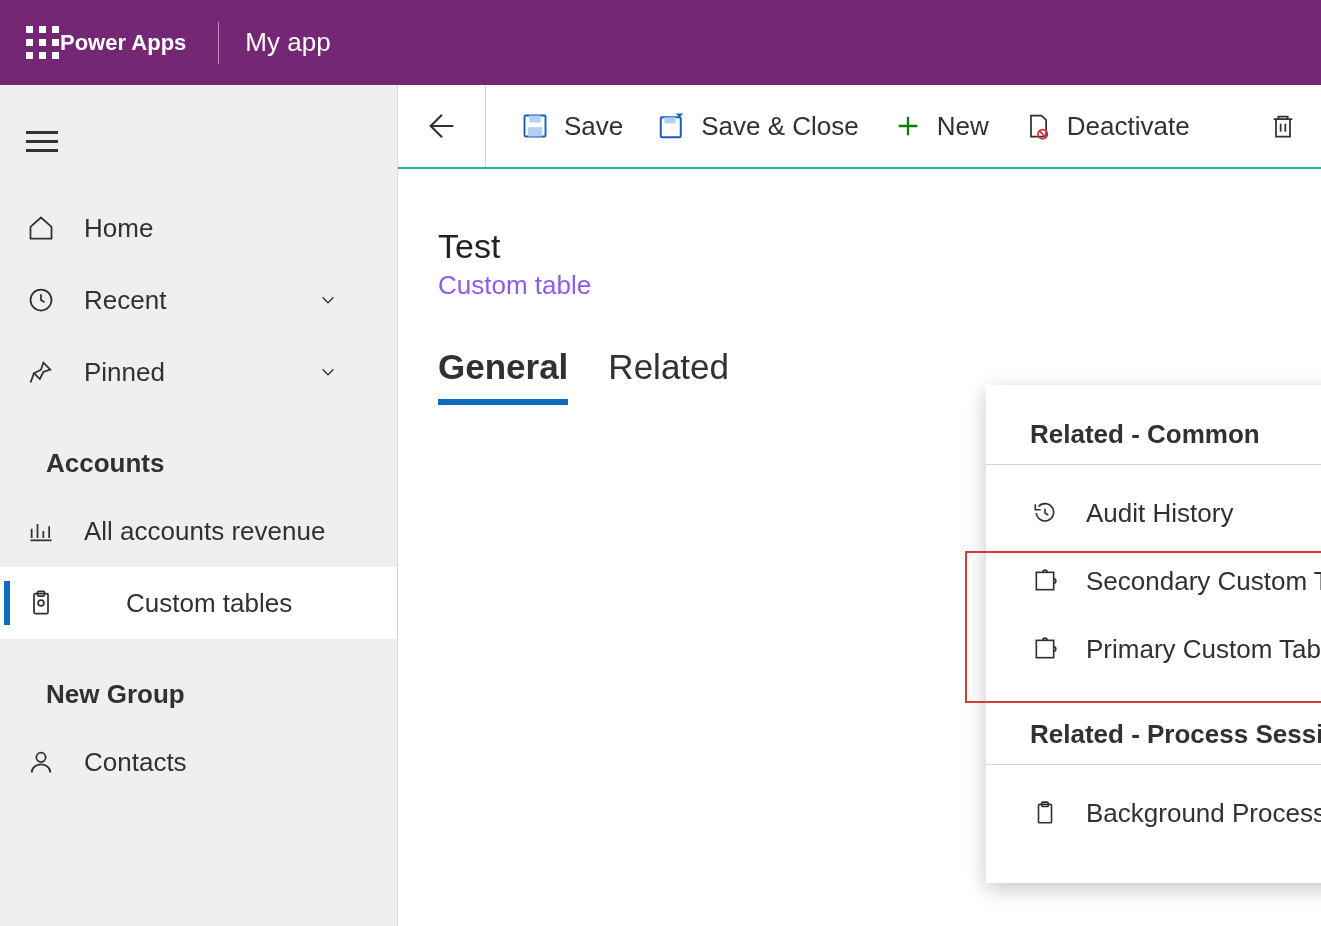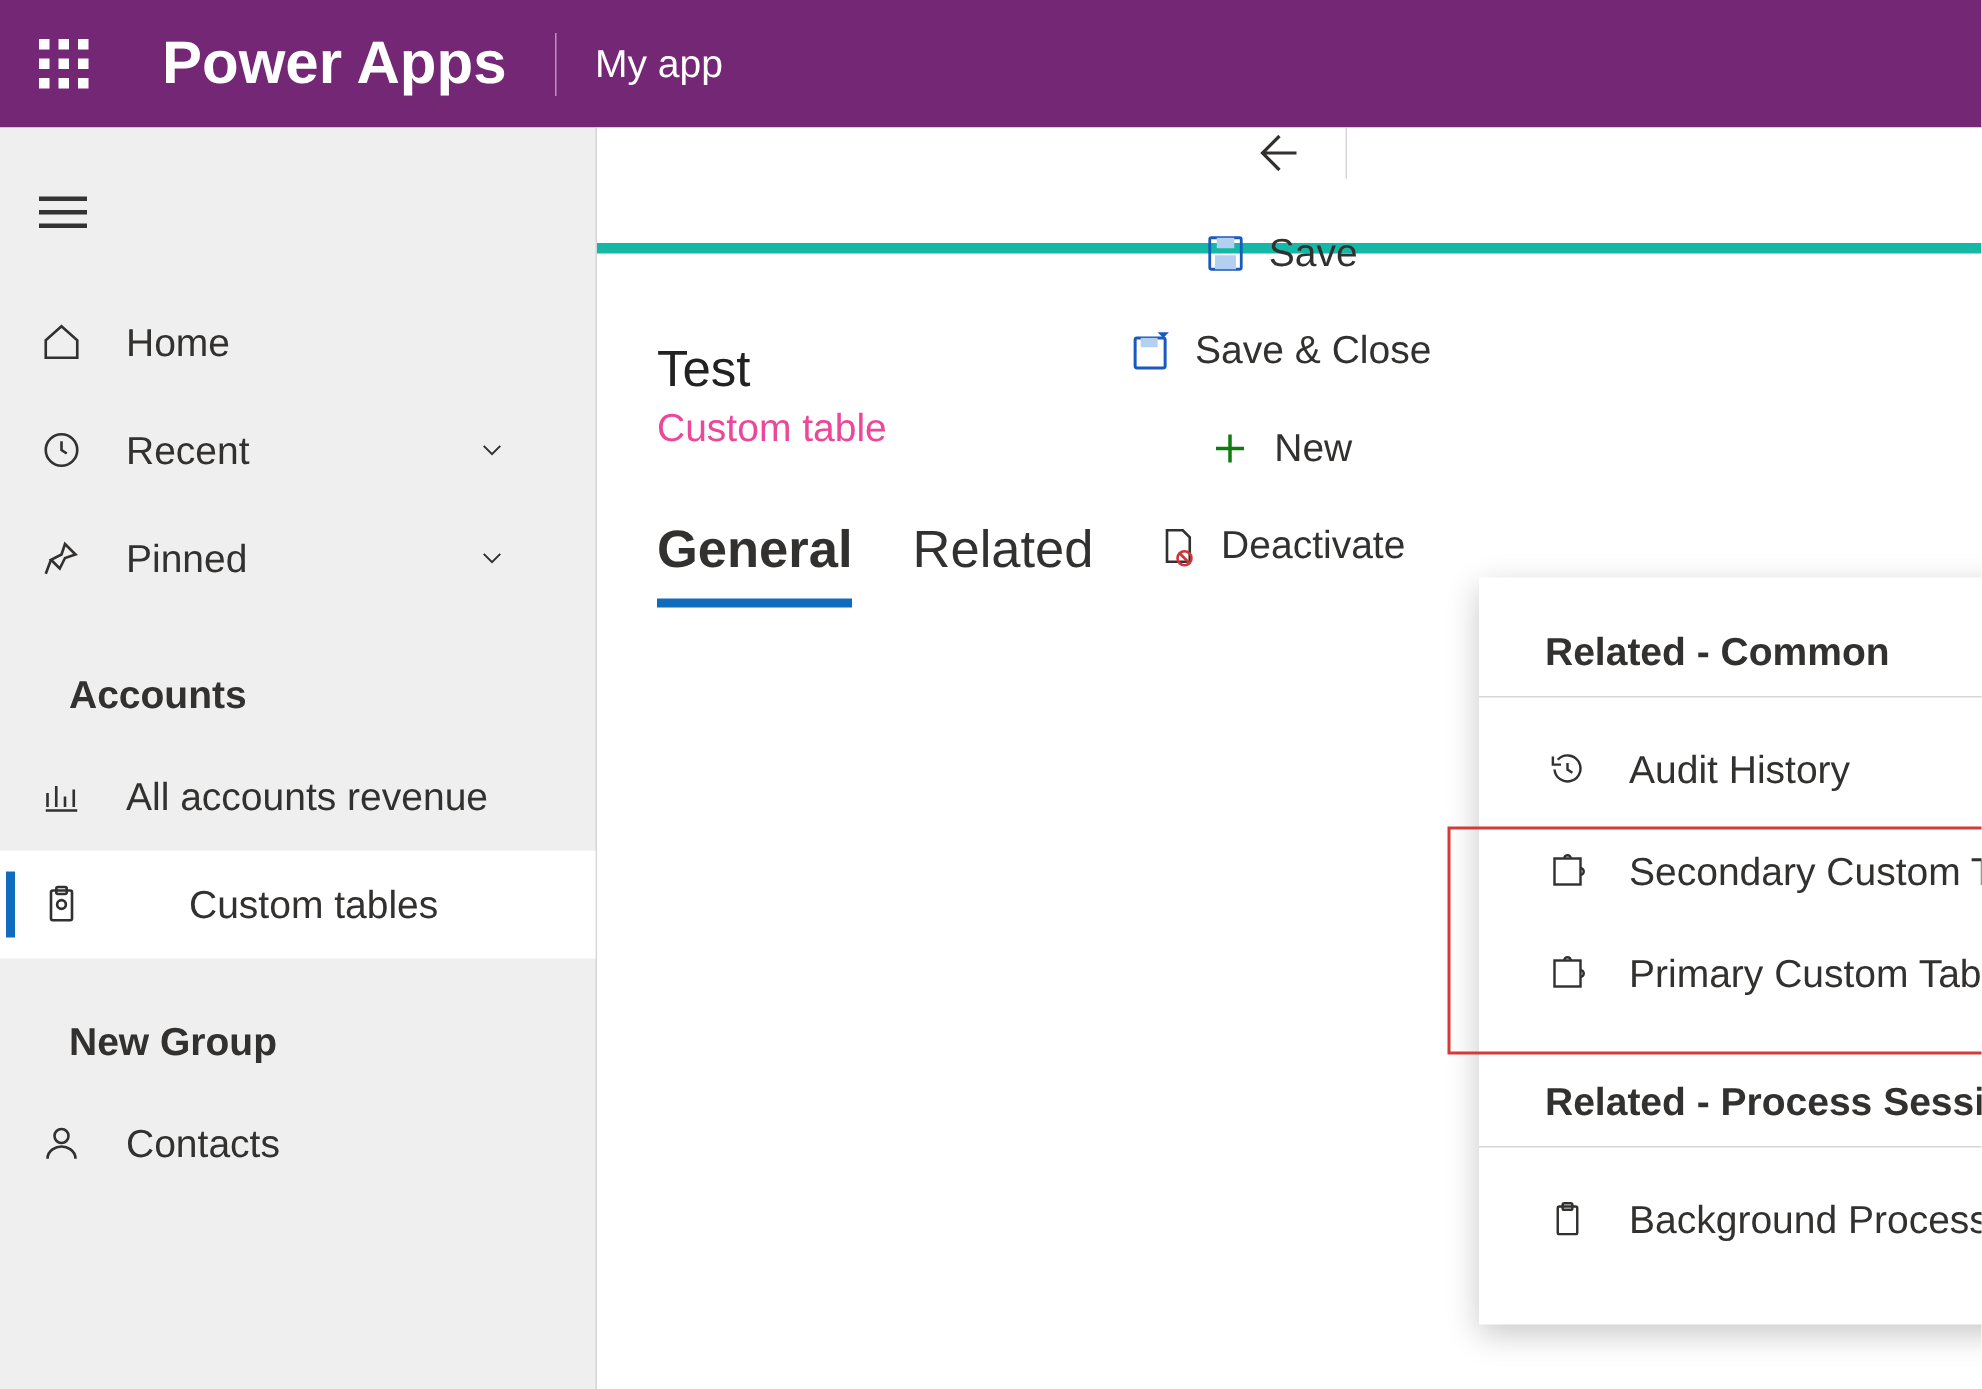--- a/index.html
+++ b/index.html
@@ -22,21 +22,21 @@
   }
   .waffle {
     width: 34px; height: 34px;
     display: grid;
     grid-template-columns: repeat(3, 7px);
     grid-template-rows: repeat(3, 7px);
     gap: 6px;
     cursor: pointer;
   }
   .waffle span { background:#fff; width:7px; height:7px; }
-  .brand { font-size: 40px; font-weight: 600; margin-left: 48px; }
+  .brand { font-size: 22px; font-weight: 600; }
   .vdiv { width:1px; height:42px; background:rgba(255,255,255,.5); margin: 0 26px 0 32px; }
   .appname { font-size: 26px; font-weight: 400; text-align: right; }
 
   
   .layout { display:flex; height: calc(926px - 85px); }
   .sidebar {
     width: 398px;
     background: #efefef;
     border-right: 1px solid #d6d6d6;
     padding-top: 10px;
@@ -74,45 +74,44 @@
     gap:42px;
   }
   .nav-item.active::before {
     content:""; position:absolute; left:4px; top:14px; bottom:14px; width:6px;
     background:#0f6cbd;
   }
 
   
   .cmdbar {
     height:84px;
-    border-bottom:7px solid #14b8a6;
+    border-bottom:2px solid #14b8a6;
     display:flex;
     align-items:center;
     padding: 0 12px 0 0;
     gap: 34px;
-    flex-direction: column;
   }
   .back {
     width:88px; height:100%;
     display:flex; align-items:center; justify-content:center;
     border-right:1px solid #d6d6d6;
     cursor:pointer;
   }
   .cmd {
     display:flex; align-items:center; gap:14px;
     font-size:26px; color:#323130;
     cursor:pointer;
   }
   .cmd .ic { width:30px; height:30px; display:flex; align-items:center; justify-content:center; }
   .trash { margin-left:auto; margin-right:12px; cursor:pointer; }
 
   
   .record-head { padding: 30px 40px 10px; }
   .record-title { font-size:34px; font-weight:400; color:#222;margin-top:28px; }
-  .record-sub   { font-size:26px; color:#ec4899; margin-top:4px; }
+  .record-sub   { font-size:26px; color:#8b5cf6; margin-top:4px; }
 
   .tabs { display:flex; gap:40px; padding: 36px 40px 0; }
   .tab {
     font-size:35px; color:#323130; padding-bottom:12px; cursor:pointer;
   }
   .tab.active { font-weight:700; border-bottom:6px solid #0f6cbd; }
 
   
   .form-panel {
     margin: 30px 40px 0;

